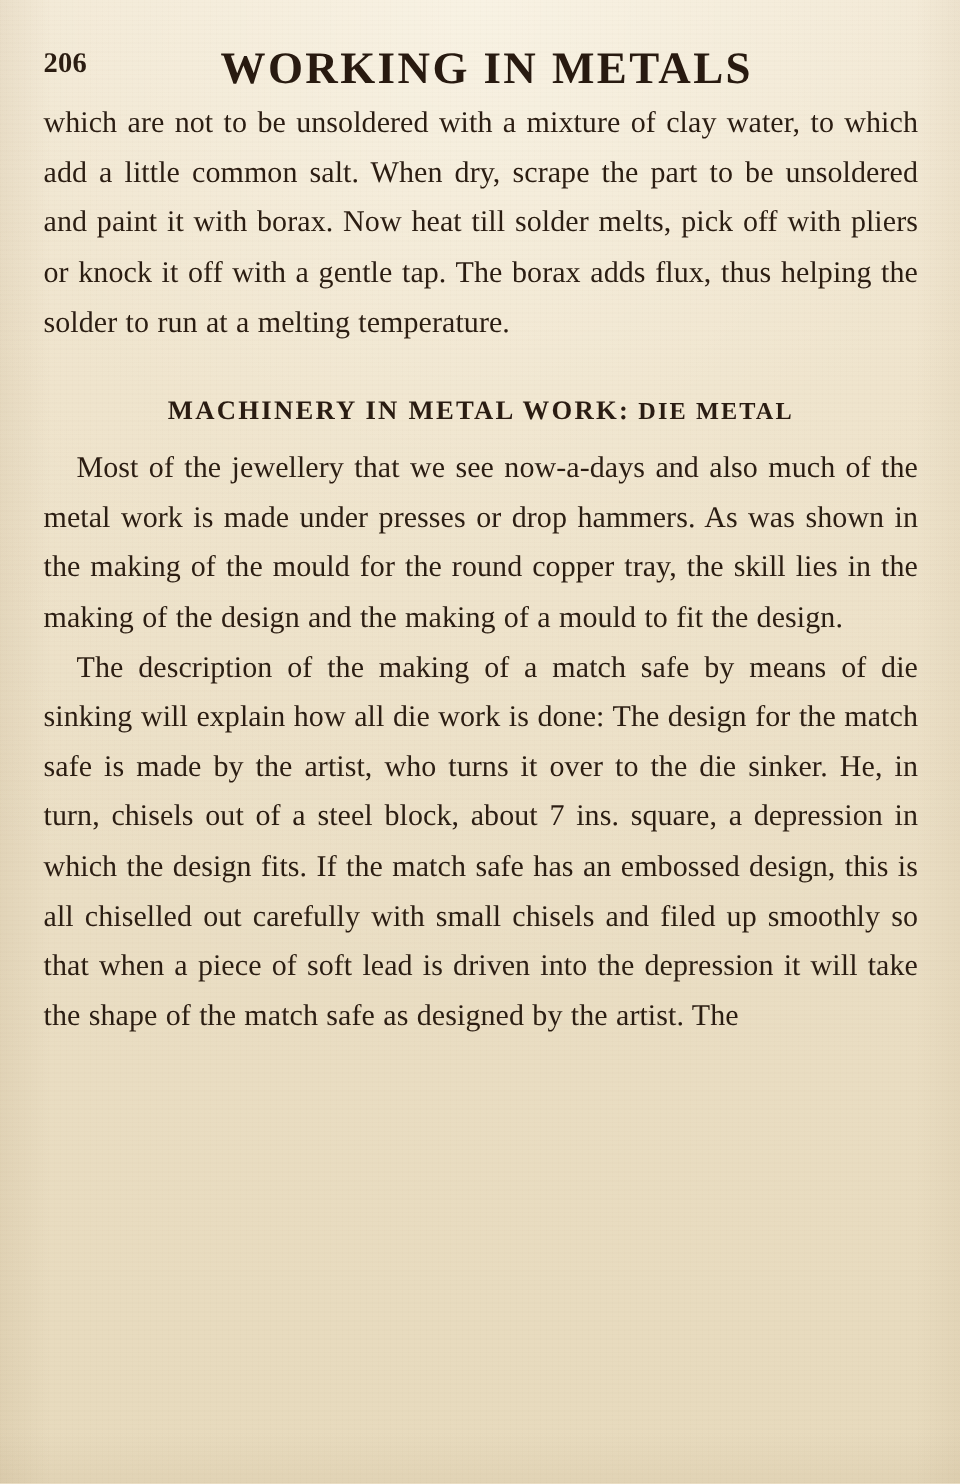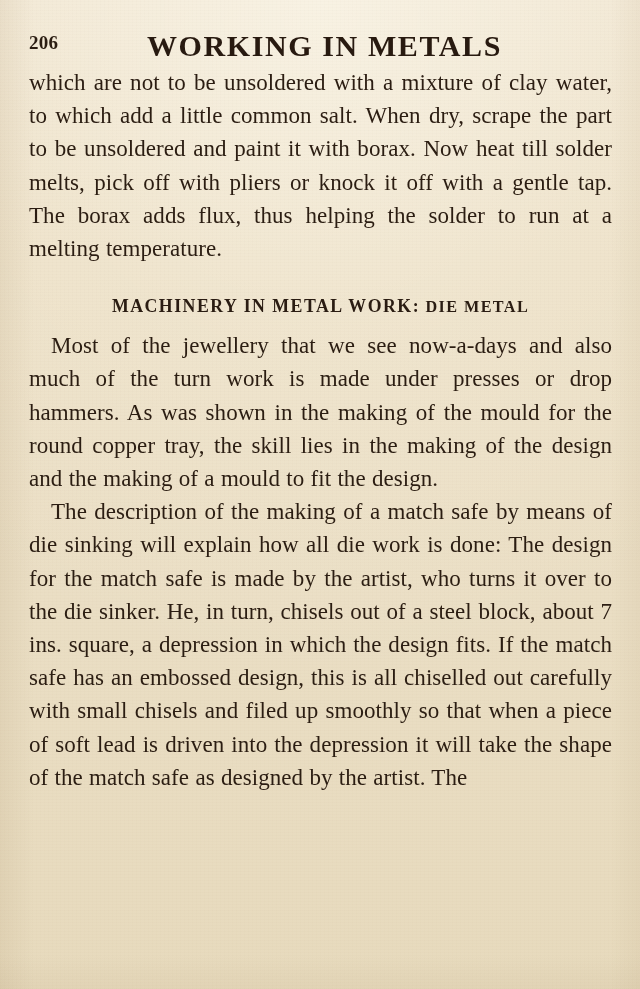--- a/index.html
+++ b/index.html
@@ -109,21 +109,21 @@
   
   .textblock {
     position: absolute;
     top: 66px;
     left: 29px;
     width: 583px;
   }
 
   p.para {
     margin: 0;
-    font-size: 23px;
+    font-size: 20px;
     line-height: 33.2px;
     text-align: justify;
     text-align-last: left;
     color: #2b1d12;
     letter-spacing: 0.05px;
     word-spacing: 0.5px;
   }
 
   p.para.indent {
     text-indent: 22px;
@@ -177,19 +177,19 @@
     <div class="textblock">
 
       <p class="para">which are not to be unsoldered with a mixture of clay water, to which add a little common salt. When dry, scrape the part to be unsoldered and paint it with borax.  Now heat till solder melts, pick off with pliers or knock it off with a gentle tap. The borax adds flux, thus helping the solder to run at a melting temperature.</p>
 
       <div class="gap-before-head"></div>
 
       <div class="subhead">
         <span class="sh-main">MACHINERY IN METAL WORK:</span><span class="sh-sub"> DIE METAL</span>
       </div>
 
-      <p class="para indent">Most of the jewellery that we see now-a-days and also much of the turn work is made under presses or drop hammers.  As was shown in the making of the mould for the round copper tray, the skill lies in the making of the design and the making of a mould to fit the design.</p>
+      <p class="para indent">Most of the jewellery that we see now-a-days and also much of the metal work is made under presses or drop hammers.  As was shown in the making of the mould for the round copper tray, the skill lies in the making of the design and the making of a mould to fit the design.</p>
 
       <p class="para indent">The description of the making of a match safe by means of die sinking will explain how all die work is done: The design for the match safe is made by the artist, who turns it over to the die sinker. He, in turn, chisels out of a steel block, about 7 ins. square, a depression in which the design fits.  If the match safe has an embossed design, this is all chiselled out carefully with small chisels and filed up smoothly so that when a piece of soft lead is driven into the depression it will take the shape of the match safe as designed by the artist.  The</p>
 
     </div>
   </div>
 </div>
 
 </body></html>

